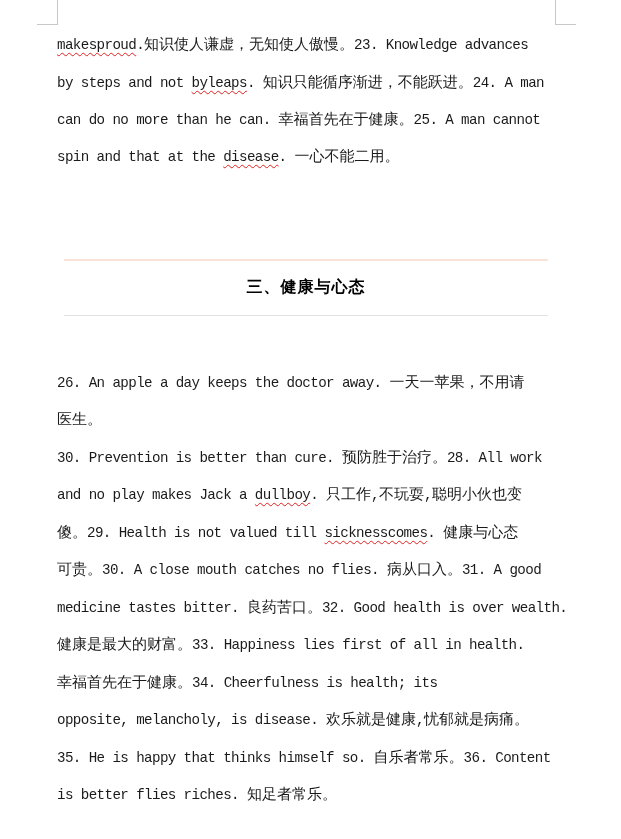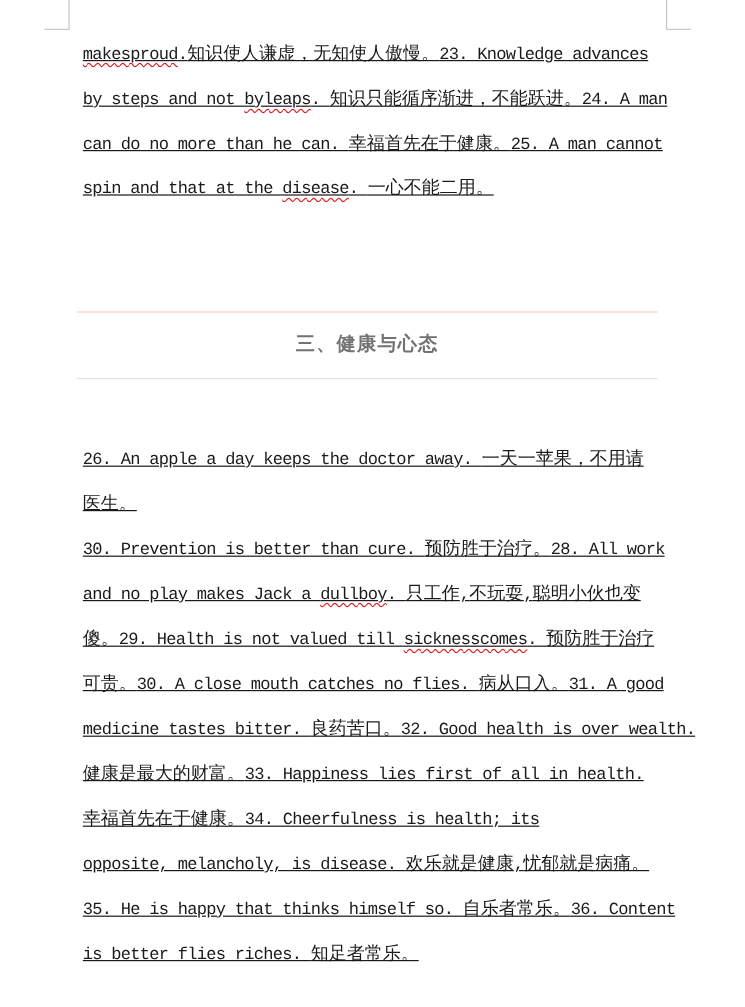--- a/index.html
+++ b/index.html
@@ -33,26 +33,25 @@
       border-width: 0 0 1px 1px;
     }
     .page {
       position: absolute;
       left: 57px;
       top: 0;
       width: 500px;
     }
     .line {
       position: absolute;
-      left: 12px;
+      left: 0;
       white-space: nowrap;
       font-size: 14.2px;
       line-height: 20px;
       letter-spacing: -0.6px;
-      text-decoration: underline;
     }
     .line .cn {
       font-family: "DejaVu Sans", sans-serif;
       letter-spacing: 0;
       font-size: 15px;
     }
     .squiggle {
       text-decoration: underline wavy #e02020;
       text-decoration-thickness: 1px;
       text-underline-offset: 3px;
@@ -75,21 +74,21 @@
     }
     .section-title {
       position: absolute;
       left: 64px;
       width: 484px;
       top: 276px;
       text-align: center;
       font-family: "DejaVu Sans", sans-serif;
       font-size: 16px;
       font-weight: bold;
-      color: #737373;
+      color: #000000;
       letter-spacing: 1px;
       line-height: 22px;
     }
   </style>
 </head>
 <body>
 
 <div class="corner corner-left"></div>
 <div class="corner corner-right"></div>
 
@@ -97,21 +96,21 @@
 
   <div class="line" style="top:34px"><span class="squiggle"><span>makesproud</span></span><span><span>.</span><span class="cn">知识使人谦虚，无知使人傲慢。</span><span>23. Knowledge advances</span></span></div>
   <div class="line" style="top:72px"><span><span>by steps and not </span></span><span class="squiggle"><span>byleaps</span></span><span><span>. </span><span class="cn">知识只能循序渐进，不能跃进。</span><span>24. A man</span></span></div>
   <div class="line" style="top:109px"><span><span>can do no more than he can. </span><span class="cn">幸福首先在于健康。</span><span>25. A man cannot</span></span></div>
   <div class="line" style="top:146px"><span><span>spin and that at the </span></span><span class="squiggle"><span>disease</span></span><span><span>. </span><span class="cn">一心不能二用。</span></span></div>
 
   <div class="line" style="top:372px"><span><span>26. An apple a day keeps the doctor away. </span><span class="cn">一天一苹果，不用请</span></span></div>
   <div class="line" style="top:409px"><span><span class="cn">医生。</span></span></div>
   <div class="line" style="top:447px"><span><span>30. Prevention is better than cure. </span><span class="cn">预防胜于治疗。</span><span>28. All work</span></span></div>
   <div class="line" style="top:484px"><span><span>and no play makes Jack a </span></span><span class="squiggle"><span>dullboy</span></span><span><span>. </span><span class="cn">只工作</span><span>,</span><span class="cn">不玩耍</span><span>,</span><span class="cn">聪明小伙也变</span></span></div>
-  <div class="line" style="top:522px"><span><span class="cn">傻。</span><span>29. Health is not valued till </span></span><span class="squiggle"><span>sicknesscomes</span></span><span><span>. </span><span class="cn">预防胜于治疗</span></span></div>
+  <div class="line" style="top:522px"><span><span class="cn">傻。</span><span>29. Health is not valued till </span></span><span class="squiggle"><span>sicknesscomes</span></span><span><span>. </span><span class="cn">健康与心态</span></span></div>
   <div class="line" style="top:559px"><span><span class="cn">可贵。</span><span>30. A close mouth catches no flies. </span><span class="cn">病从口入。</span><span>31. A good</span></span></div>
   <div class="line" style="top:597px"><span><span>medicine tastes bitter. </span><span class="cn">良药苦口。</span><span>32. Good health is over wealth.</span></span></div>
   <div class="line" style="top:634px"><span><span class="cn">健康是最大的财富。</span><span>33. Happiness lies first of all in health.</span></span></div>
   <div class="line" style="top:672px"><span><span class="cn">幸福首先在于健康。</span><span>34. Cheerfulness is health; its</span></span></div>
   <div class="line" style="top:709px"><span><span>opposite, melancholy, is disease. </span><span class="cn">欢乐就是健康</span><span>,</span><span class="cn">忧郁就是病痛。</span></span></div>
   <div class="line" style="top:747px"><span><span>35. He is happy that thinks himself so. </span><span class="cn">自乐者常乐。</span><span>36. Content</span></span></div>
   <div class="line" style="top:784px"><span><span>is better flies riches. </span><span class="cn">知足者常乐。</span></span></div>
 </div>
 
 <div class="rule-top"></div>

